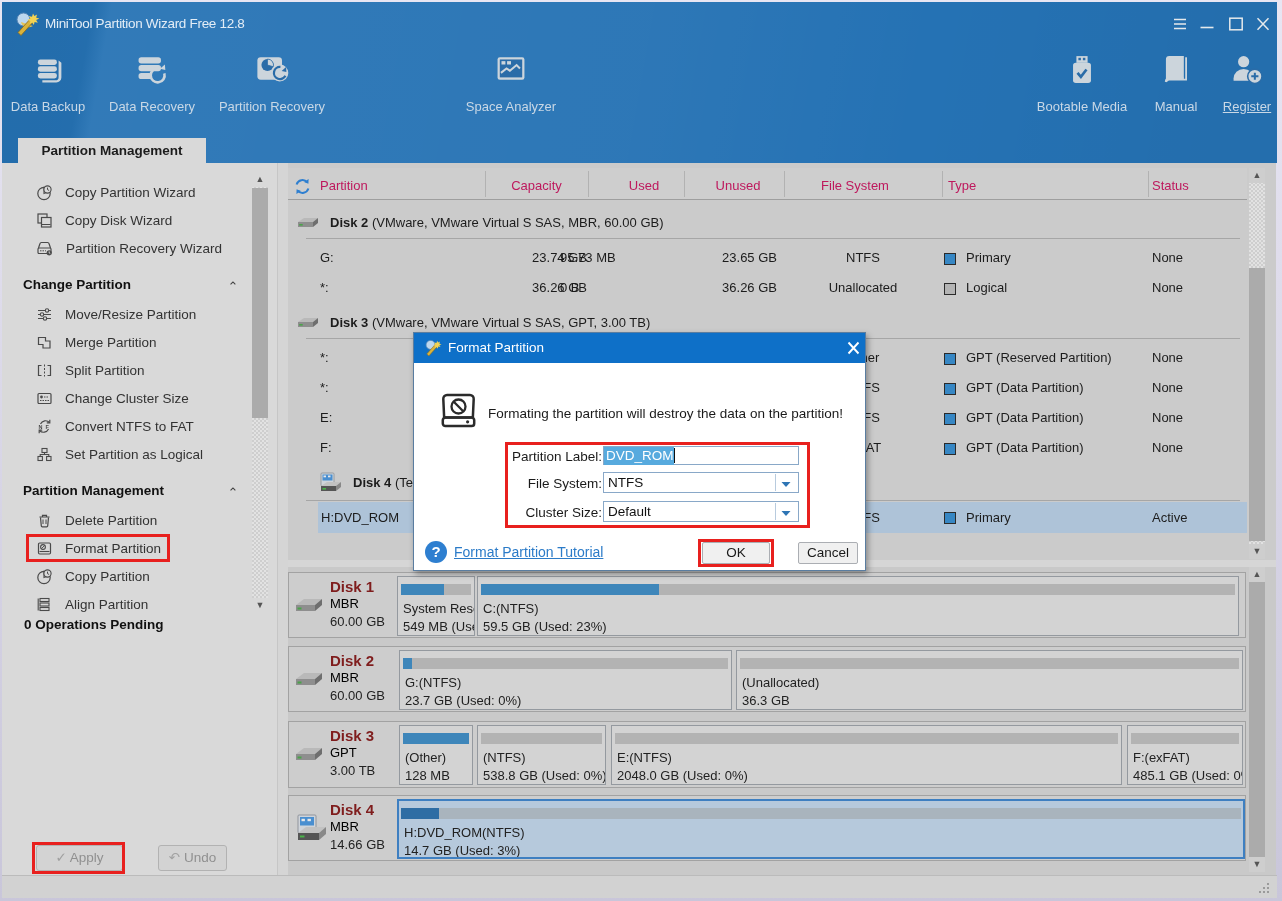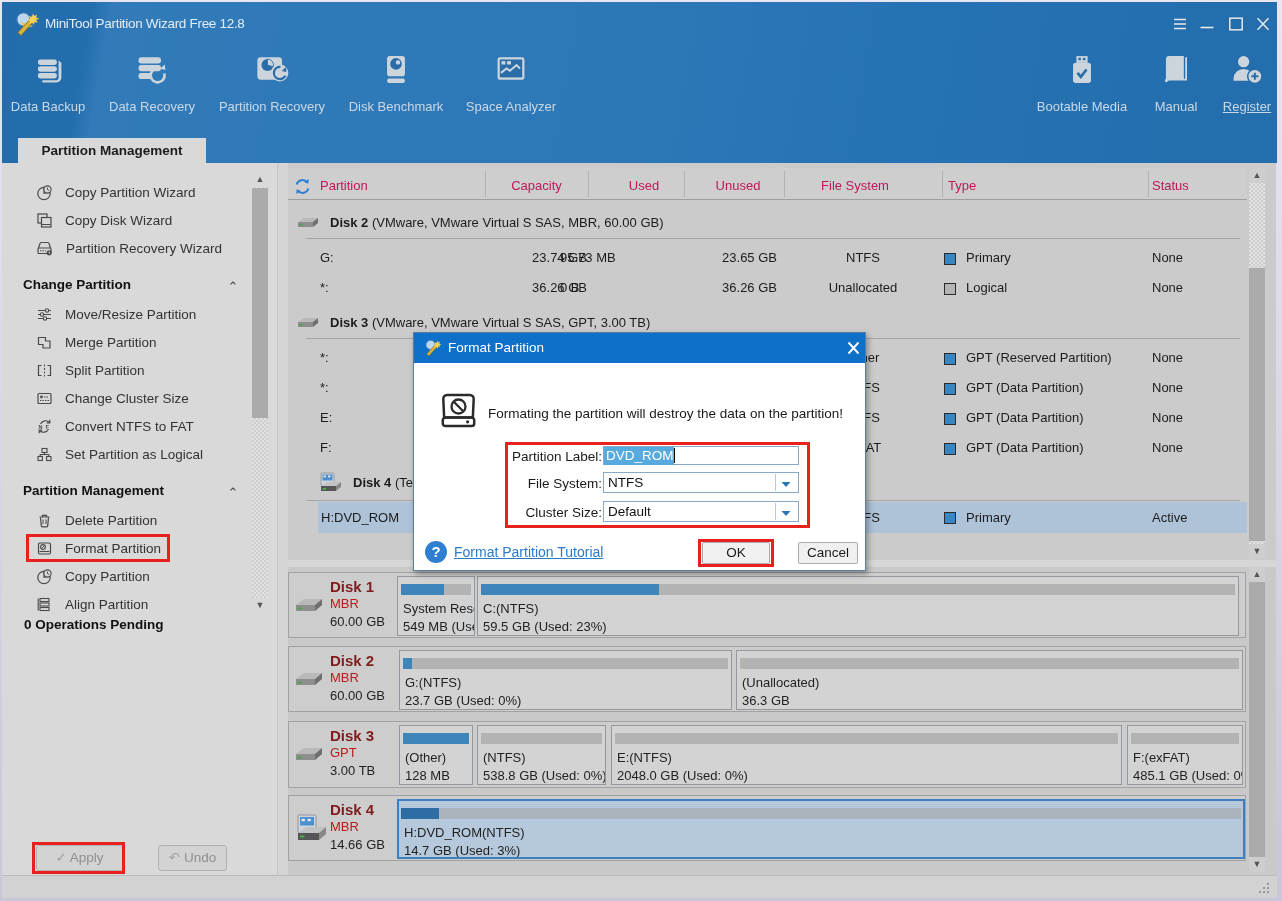--- a/index.html
+++ b/index.html
@@ -34,21 +34,21 @@
   .c-used{position:absolute;left:272px;width:124px;text-align:left;}
   .c-un{position:absolute;left:365px;width:124px;text-align:right;}
   .c-fs{position:absolute;left:502px;width:146px;text-align:center;}
   .c-sq{position:absolute;left:656px;top:10px;width:10px;height:10px;border:1px solid #2b2b2b;}
   .c-type{position:absolute;left:678px;}
   .c-st{position:absolute;left:864px;}
   .gsep{position:absolute;height:1px;background:#a6a6a6;}
   
   .drow{position:absolute;left:288px;width:958px;height:66px;border:1px solid #a2a2a2;background:#cdcdcd;box-sizing:border-box;}
   .dname{position:absolute;left:41px;top:5px;font-size:15px;font-weight:bold;color:#7f1d1d;}
-  .dl2{position:absolute;left:41px;top:23px;font-size:13px;color:#b91c1c;}
+  .dl2{position:absolute;left:41px;top:23px;font-size:13px;color:#000000;}
   .dl3{position:absolute;left:41px;top:41px;font-size:13px;color:#222;}
   .blk{position:absolute;top:3px;height:60px;border:1px solid #94999f;background:#d3d3d3;box-sizing:border-box;overflow:hidden;}
   .bar{position:absolute;left:3px;top:7px;right:3px;height:11px;background:#b3b3b3;}
   .barf{position:absolute;left:0;top:0;height:11px;background:#3e86ba;}
   .bt1{position:absolute;left:5px;top:24px;font-size:13px;color:#222;white-space:nowrap;}
   .bt2{position:absolute;left:5px;top:42px;font-size:13px;color:#222;white-space:nowrap;}
   
   #dlg{position:absolute;left:413px;top:332px;width:453px;height:239px;background:#fff;border:1px solid #5a7da0;box-sizing:border-box;box-shadow:2px 3px 6px rgba(0,0,0,.35);}
   #dlgtitle{position:absolute;left:0;top:0;width:100%;height:30px;background:#0e70c8;}
   .dfl{position:absolute;width:160px;text-align:right;font-size:13.5px;color:#1a1a1a;}
@@ -104,27 +104,20 @@
       </svg>Data Recovery</div>
     <div class="tbbtn" style="left:206px;width:128px;">
       <svg width="33" height="29" viewBox="0 0 33 29">
         <rect x="3" y="3" width="22" height="20" rx="3" fill="#ccd5dc"></rect>
         <circle cx="12" cy="10" r="5.4" fill="#2a6ca8"></circle>
         <path d="M12 10 L12 4.6 A5.4 5.4 0 0 1 17.2 11.5 Z" fill="#ccd5dc" stroke="#2a6ca8" stroke-width="0.7"></path>
         <circle cx="23" cy="17" r="7.6" fill="#ccd5dc"></circle>
         <path d="M28 19.5 a5.4 5.4 0 1 1 -4.4 -7.8" fill="none" stroke="#2a6ca8" stroke-width="2"></path>
         <path d="M28.6 11.8 l0.3 4.4 -4.2 -1 z" fill="#2a6ca8"></path>
       </svg>Partition Recovery</div>
-    <div class="tbbtn" style="left:340px;width:108px;">
-      <svg width="24" height="29" viewBox="0 0 24 29">
-        <rect x="4" y="2" width="16" height="18" rx="2.5" fill="#ccd5dc"></rect>
-        <circle cx="12" cy="9" r="5.2" fill="#2a6ca8"></circle>
-        <circle cx="13.8" cy="7.6" r="2" fill="#ccd5dc"></circle>
-        <rect x="4" y="22" width="16" height="4" rx="2" fill="#ccd5dc"></rect>
-      </svg>Disk Benchmark</div>
     <div class="tbbtn" style="left:452px;width:114px;">
       <svg width="30" height="29" viewBox="0 0 30 29">
         <rect x="3" y="3" width="24" height="20" rx="2" fill="#ccd5dc"></rect>
         <rect x="5" y="5" width="20" height="16" fill="#2a6ca8"></rect>
         <rect x="6.5" y="6.5" width="3.5" height="3" fill="#ccd5dc"></rect>
           <rect x="11.5" y="6.5" width="3.5" height="3" fill="#ccd5dc"></rect>
         <path d="M6 17 l5 -4 3 2 6 -5 3 3" fill="none" stroke="#ccd5dc" stroke-width="1.8"></path>
       </svg>Space Analyzer</div>
 
     <div class="tbbtn" style="left:1028px;width:104px;">

